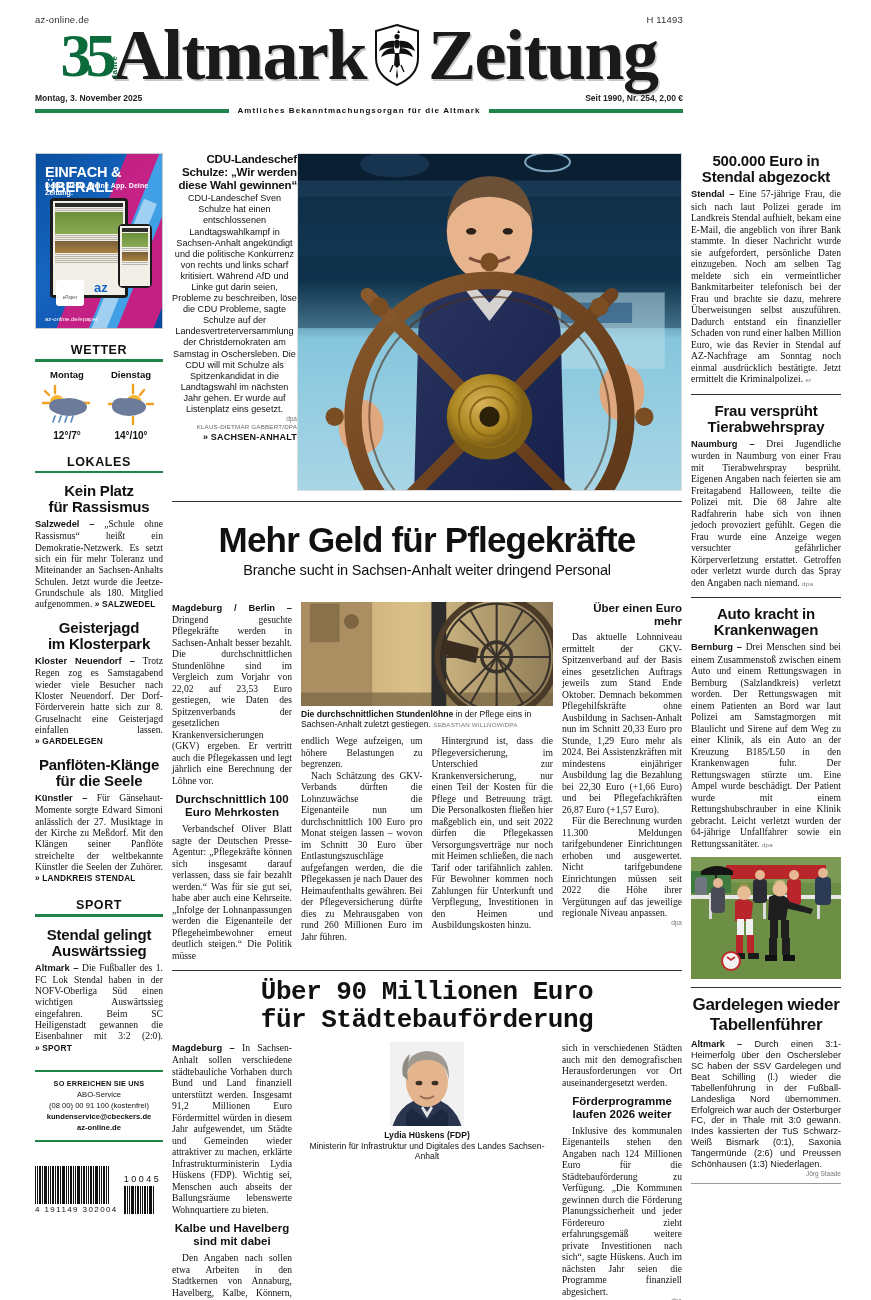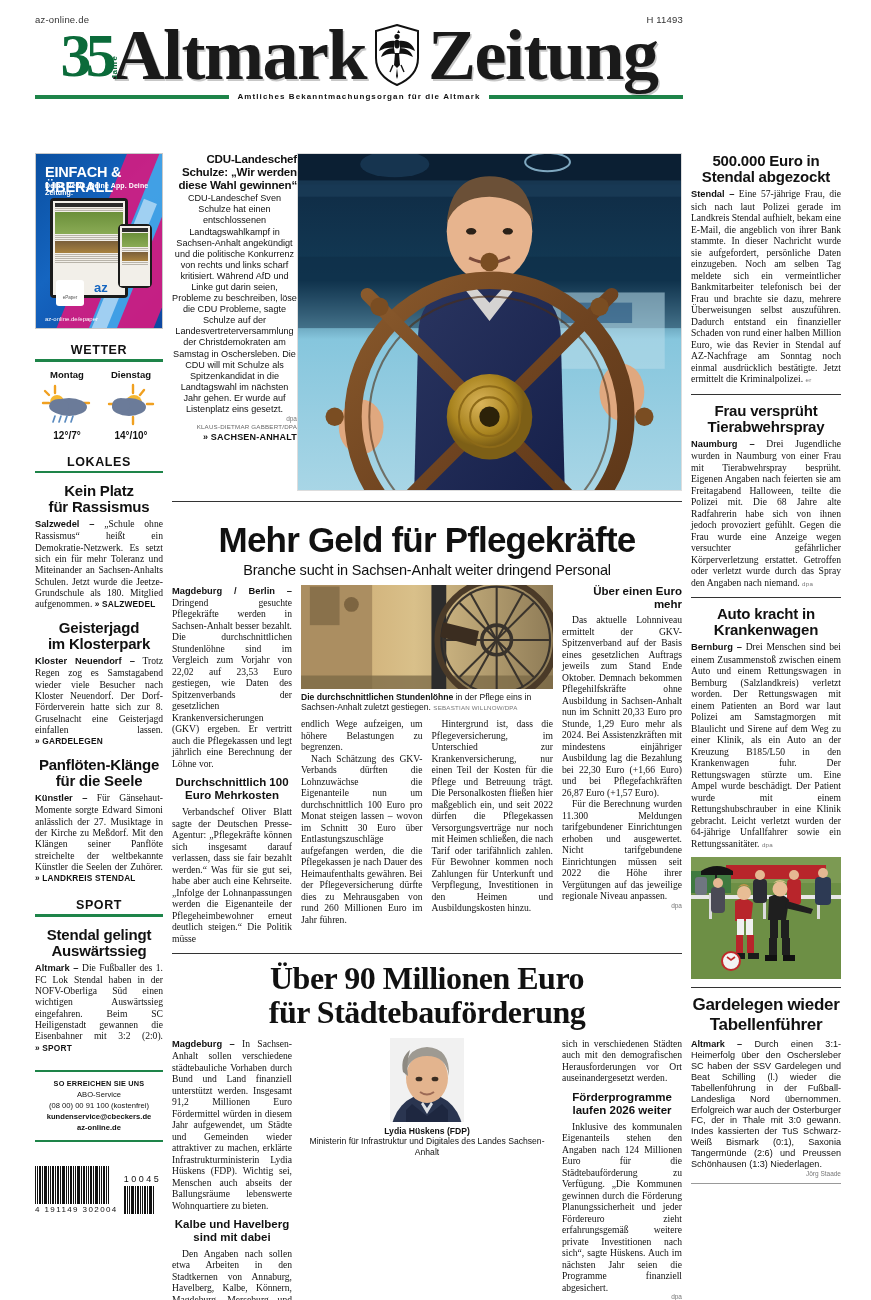--- a/index.html
+++ b/index.html
@@ -142,41 +142,41 @@
   .hero-photo { flex: 1; height: 338px; border: 1px solid #ddd; position: relative;
                 overflow: hidden; background: #10263c; }
 
   
   .lead { margin-top: 10px; border-top: 1.5px solid #333; padding-top: 20px; }
   .lead-hl { font-family: "Liberation Sans", sans-serif; font-weight: bold; font-size: 35px;
              text-align: center; line-height: 1.02; letter-spacing: -.8px; color: #111; }
   .lead-sub { font-family: "Liberation Sans", sans-serif; font-size: 14.5px;
               text-align: center; margin-top: 4px; color: #111; letter-spacing: -.2px; }
 
-  .lead-cols { display: flex; gap: 9px; margin-top: 7px; }
+  .lead-cols { display: flex; gap: 9px; margin-top: 24px; }
   .lc { width: 120px; flex: 0 0 120px; }
   .lc-wide { flex: 1; }
   .bodytext { font-family: "Liberation Serif", serif; font-size: 9.6px; line-height: 1.2;
               text-align: justify; color: #111; hyphens: auto; }
   .bodytext b { font-family: "Liberation Sans", sans-serif; font-size: 9.3px; }
   .subhead { font-family: "Liberation Sans", sans-serif; font-weight: bold;
              font-size: 11.5px; line-height: 1.12; margin: 7px 0 4px; color: #111; }
   .photo-mid { width: 100%; height: 104px; overflow: hidden; position: relative;
                background: #6b5a3a; }
   .cap { font-family: "Liberation Sans", sans-serif; font-size: 8.6px; line-height: 1.2;
          margin-top: 3px; color: #111; }
   .cap b { font-weight: bold; }
   .cap-credit { font-family: "Liberation Sans", sans-serif; font-size: 6.2px; color: #777;
                 letter-spacing: .2px; }
   .dpa { font-family: "Liberation Sans", sans-serif; font-size: 6.5px; color: #777;
          text-align: right; }
 
   
   .bottom-art { margin-top: 9px; border-top: 1.5px solid #333; padding-top: 8px; }
-  .ba-hl { font-family: Liberation Serif, serif; font-weight: bold; font-size: 32px;
+  .ba-hl { font-family: Liberation Mono, monospace; font-weight: bold; font-size: 26px;
            text-align: center; line-height: 1.06; letter-spacing: -.5px; color: #111; }
   .ba-cols { display: flex; gap: 9px; margin-top: 8px; }
   .portrait { width: 74px; height: 84px; margin: 0 auto; overflow: hidden;
               position: relative; background: #efefef; }
   .portrait-cap { font-family: "Liberation Sans", sans-serif; font-size: 8.6px;
                   text-align: center; line-height: 1.2; margin-top: 4px; color: #111; }
   .portrait-cap b { font-weight: bold; }
 
   
   .r-hl { font-family: "Liberation Sans", sans-serif; font-weight: bold; font-size: 15px;
@@ -228,20 +228,24 @@
             <path d="M26 24 C32 24 37 27 39 33 C34 30 29 29 25 30 Z"></path>
             <path d="M21 29 L20 41 L23 44 L26 41 L25 29 Z"></path>
             <path d="M19 41 l-3 7 M27 41 l3 7" stroke="#111" stroke-width="1.4" fill="none"></path>
             <path d="M23 44 l-1 8 l1 3 l1-3 z"></path>
           </g>
         </svg>
       </span>
       <span class="mh-word">Zeitung</span>
     </div>
 
+    <div class="mh-bottom">
+      <span>Montag, 3. November 2025</span>
+      <span>Seit 1990, Nr. 254, 2,00 €</span>
+    </div>
     <div class="mh-rule-row">
       <span class="mh-rule"></span>
       <span class="mh-slogan">Amtliches Bekanntmachungsorgan für die Altmark</span>
       <span class="mh-rule"></span>
     </div>
   </div>
 
   <div class="grid">
 
     <div class="col-left">

